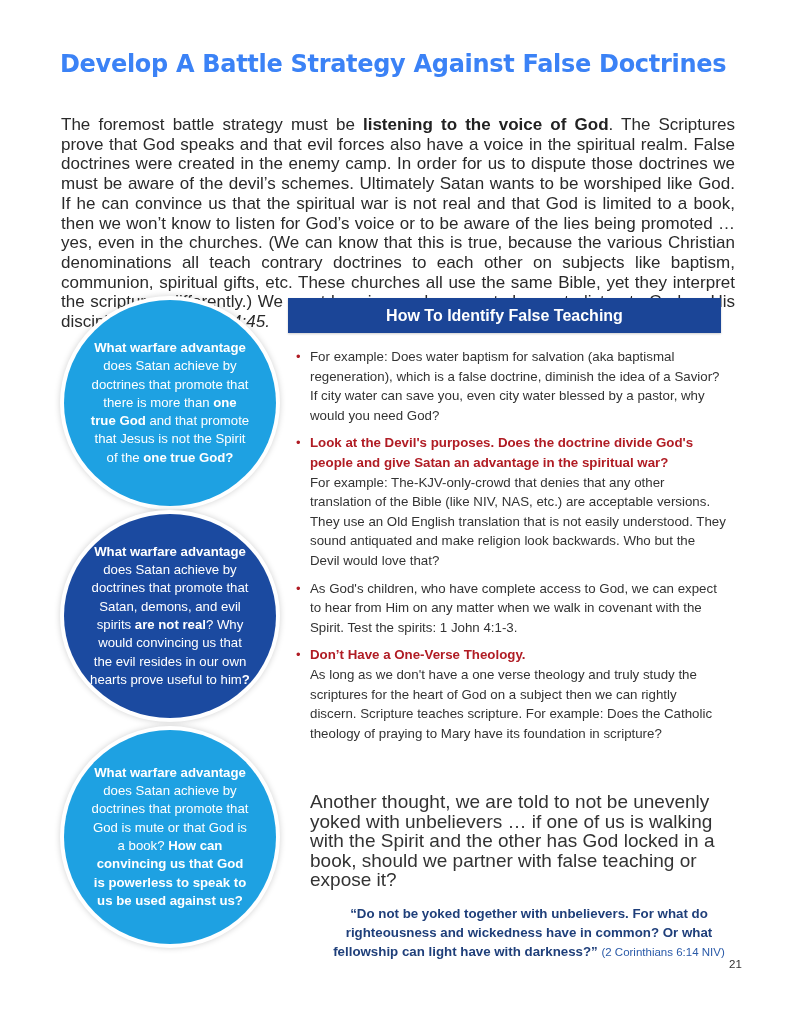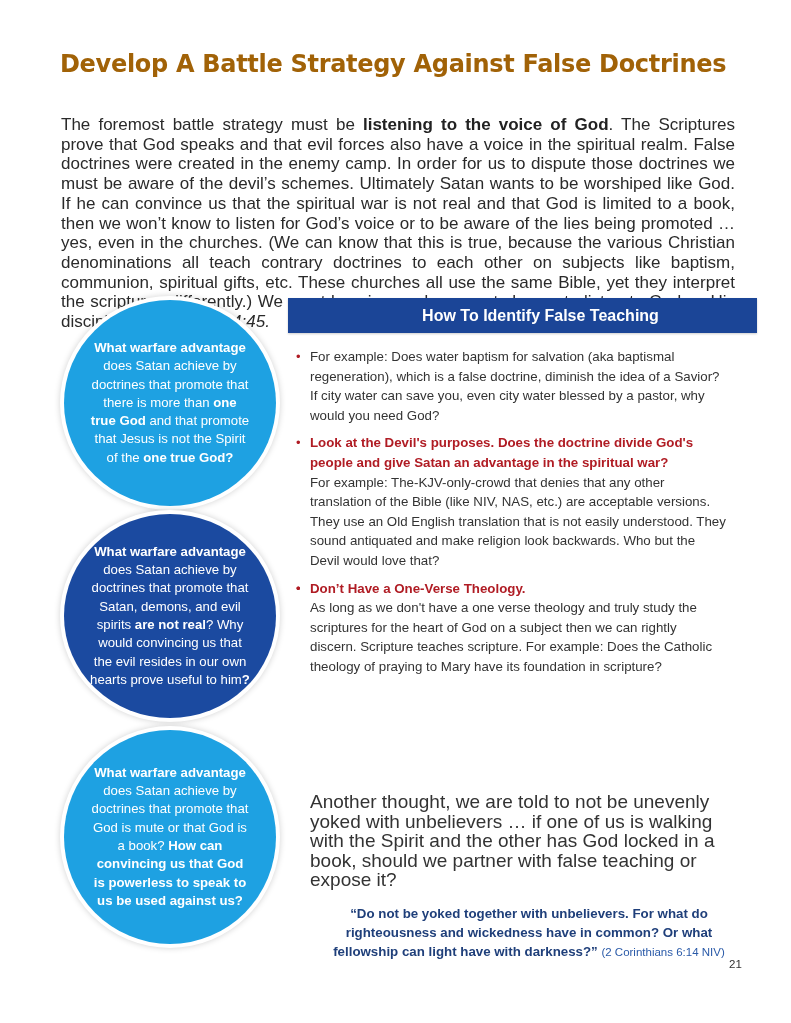--- a/index.html
+++ b/index.html
@@ -1,39 +1,39 @@
 <!DOCTYPE html>
 <html><head>
 <meta charset="utf-8">
 <style>
   html, body { margin: 0; padding: 0; background: #ffffff; }
   body { width: 791px; height: 1023px; position: relative; overflow: hidden;
          font-family: "Liberation Sans", sans-serif; color: #222; }
   .title { position: absolute; left: 60px; top: 50px; margin: 0;
            font-family: "DejaVu Sans", sans-serif; font-weight: bold; font-size: 24px;
-           color: #a16207; letter-spacing: -0.3px; white-space: nowrap; }
+           color: #3b82f6; letter-spacing: -0.3px; white-space: nowrap; }
   .intro { position: absolute; left: 61px; top: 115px; width: 674px; margin: 0;
            font-size: 17px; line-height: 19.7px; text-align: justify; color: #2a2a2a; }
   .intro b { font-weight: bold; color: #222; }
   .intro i { font-style: italic; }
 
   .circle { position: absolute; left: 64px; width: 212px; border-radius: 50%;
             box-shadow: 0 0 0 4px #ffffff, 0 0 6px 4px rgba(0,0,0,0.18);
             display: flex; align-items: center; justify-content: center; text-align: center;
             color: #ffffff; font-size: 13.2px; line-height: 18.3px; box-sizing: border-box; padding: 0 26px; }
   .circle b { font-weight: bold; }
   .c1 { top: 300px; height: 206px; background: #1ea1e2; }
   .c2 { top: 514px; height: 204px; background: #1b4aa0; }
   .c3 { top: 730px; height: 214px; background: #1ea1e2; }
   .circle .ct { display: block; }
 
   .panel-header { position: absolute; left: 288px; top: 298px; width: 433px; height: 35px;
                   background: #1b4597; color: #fff; font-weight: bold; font-size: 16px;
                   display: flex; align-items: center; justify-content: center;
-                  box-shadow: 0 1px 2px rgba(0,0,0,0.2); padding-left: 36px; }
+                  box-shadow: 0 1px 2px rgba(0,0,0,0.2); }
   .bullets { position: absolute; left: 296px; top: 347px; width: 430px; margin: 0; padding: 0; list-style: none; }
   .bullet { position: relative; padding-left: 14px; margin-bottom: 8px;
             font-size: 13.3px; line-height: 19.6px; color: #333; }
   .bullet .dot { position: absolute; left: 0; top: 0; color: #b01c24; font-size: 13px; }
   .bullet .head { display: block; color: #b01c24; font-weight: bold; }
   .bullet .body { display: block; }
   .extra { position: absolute; left: 310px; top: 792px; width: 410px; margin: 0;
            font-size: 19px; line-height: 19.6px; color: #333; }
   .quote { position: absolute; left: 296px; top: 886px; width: 430px; margin: 18px; text-align: center;
            font-size: 13.3px; line-height: 19px; color: #1f3f7a; font-weight: bold; }
@@ -66,20 +66,21 @@
     <span class="dot">•</span>
     <span class="body">For example: Does water baptism for salvation (aka baptismal regeneration), which is a false doctrine, diminish the idea of a Savior?  If city water can save you, even city water blessed by a pastor, why would you need God?</span>
   </li>
   <li class="bullet">
     <span class="dot">•</span>
     <span class="head">Look at the Devil's purposes. Does the doctrine divide God's people and give Satan an advantage in the spiritual war?</span>
     <span class="body">For example: The-KJV-only-crowd that denies that any other translation of the Bible (like NIV, NAS, etc.) are acceptable versions. They use an Old English translation that is not easily understood.  They sound antiquated and make religion look backwards. Who but the Devil would love that?</span>
   </li>
   <li class="bullet">
     <span class="dot">•</span>
+    <span class="body">As God's children, who have complete access to God, we can expect to hear from Him on any matter when we walk in covenant with the Spirit. Test the spirits: 1 John 4:1-3.</span>
   </li>
   <li class="bullet">
     <span class="dot">•</span>
     <span class="head">Don’t Have a One-Verse Theology.</span>
     <span class="body">As long as we don't have a one verse theology and truly study the scriptures for the heart of God on a subject then we can rightly discern. Scripture teaches scripture. For example: Does the Catholic theology of praying to Mary have its foundation in scripture?</span>
   </li>
 </ul>
 
 <p class="extra">Another thought, we are told to not be unevenly yoked with unbelievers … if one of us is walking with the Spirit and the other has God locked in a book, should we partner with false teaching or expose it?</p>
 

